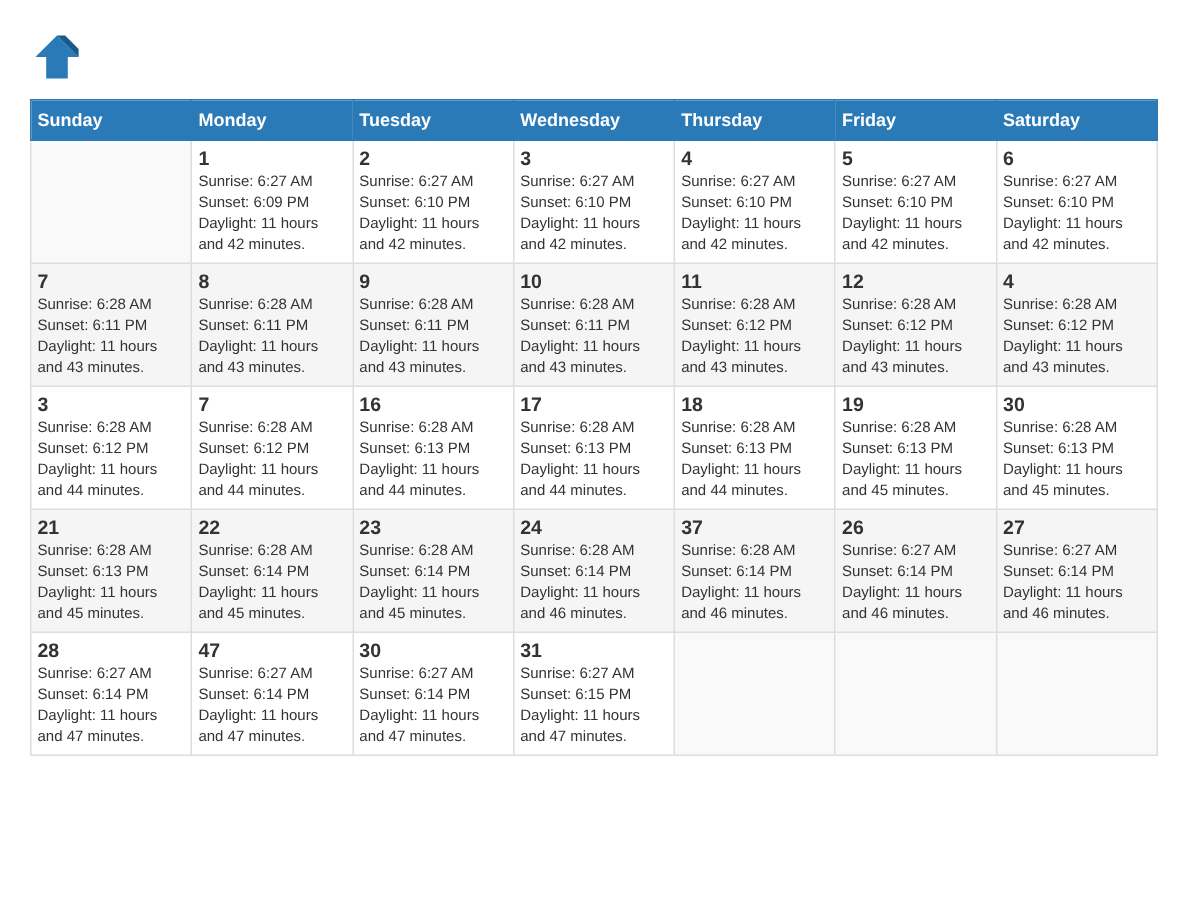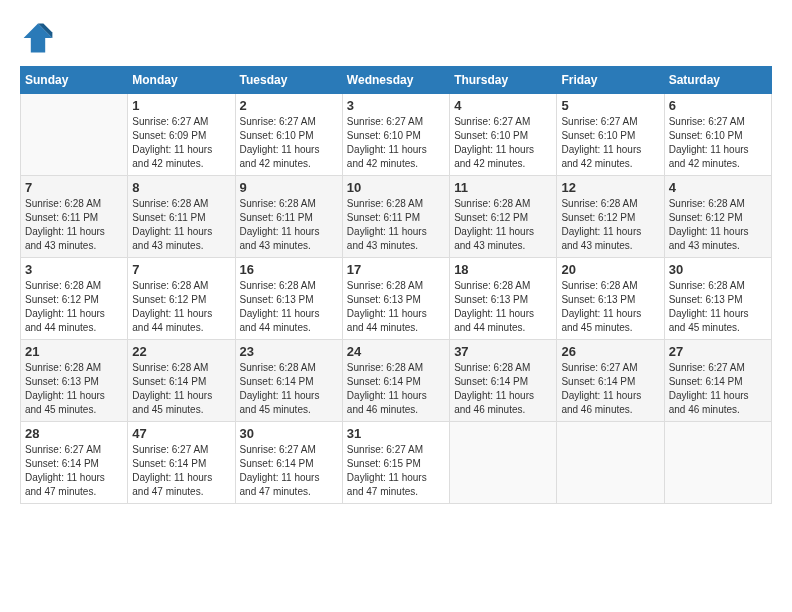--- a/index.html
+++ b/index.html
@@ -251,21 +251,21 @@
 and 44 minutes.</div>
         </td>
         <td>
           <span class="day-number">18</span>
           <div class="day-info" style="white-space: pre-line;">Sunrise: 6:28 AM
 Sunset: 6:13 PM
 Daylight: 11 hours
 and 44 minutes.</div>
         </td>
         <td>
-          <span class="day-number">20</span>
+          <span class="day-number">19</span>
           <div class="day-info" style="white-space: pre-line;">Sunrise: 6:28 AM
 Sunset: 6:13 PM
 Daylight: 11 hours
 and 45 minutes.</div>
         </td>
         <td>
           <span class="day-number">30</span>
           <div class="day-info" style="white-space: pre-line;">Sunrise: 6:28 AM
 Sunset: 6:13 PM
 Daylight: 11 hours

